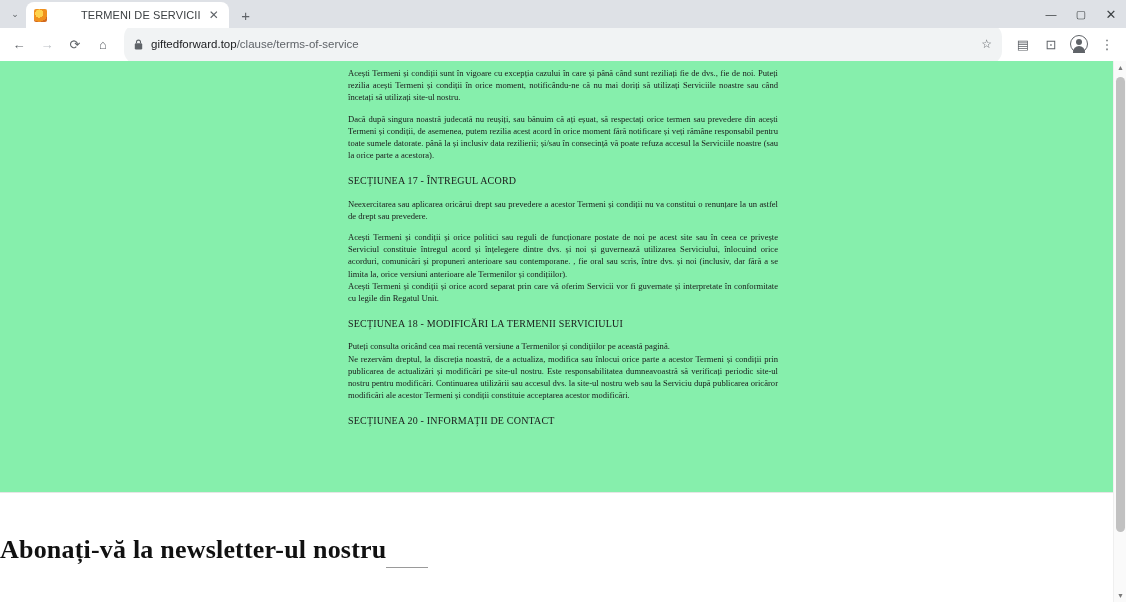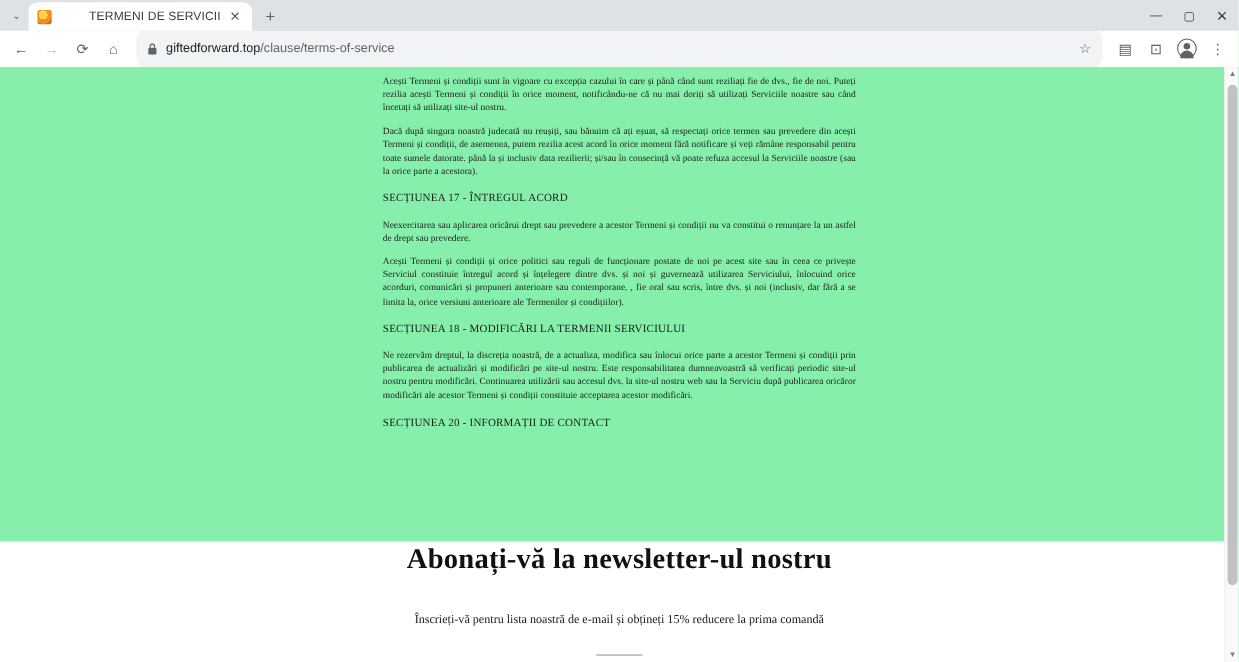--- a/index.html
+++ b/index.html
@@ -185,24 +185,24 @@
     letter-spacing: .2px;
   }
 
   .newsletter {
     position: absolute;
     left: 0; right: 0; bottom: 0;
     height: 110px;
     background: #ffffff;
     border-top: 1px solid #e6e6e6;
     display: flex;
-    flex-direction: column;
+    flex-direction: row;
     align-items: center;
     justify-content: flex-start;
-    gap: 12px;
+    padding-top: 26px;
   }
   .newsletter h2 {
     margin: 0 0 22px 0;
     font-family: "Liberation Serif", serif;
     font-size: 26px;
     font-weight: bold;
     color: #111111;
     letter-spacing: .2px;
   }
   .newsletter p {
@@ -311,33 +311,34 @@
 
       <div class="terms">
         <div class="terms-inner">
           <p>Acești Termeni și condiții sunt în vigoare cu excepția cazului în care și până când sunt reziliați fie de dvs., fie de noi. Puteți rezilia acești Termeni și condiții în orice moment, notificându-ne că nu mai doriți să utilizați Serviciile noastre sau când încetați să utilizați site-ul nostru.</p>
           <p>Dacă după singura noastră judecată nu reușiți, sau bănuim că ați eșuat, să respectați orice termen sau prevedere din acești Termeni și condiții, de asemenea, putem rezilia acest acord în orice moment fără notificare și veți rămâne responsabil pentru toate sumele datorate. până la și inclusiv data rezilierii; și/sau în consecință vă poate refuza accesul la Serviciile noastre (sau la orice parte a acestora).</p>
 
           <h3>SECȚIUNEA 17 - ÎNTREGUL ACORD</h3>
           <p>Neexercitarea sau aplicarea oricărui drept sau prevedere a acestor Termeni și condiții nu va constitui o renunțare la un astfel de drept sau prevedere.</p>
           <p class="tight">Acești Termeni și condiții și orice politici sau reguli de funcționare postate de noi pe acest site sau în ceea ce privește Serviciul constituie întregul acord și înțelegere dintre dvs. și noi și guvernează utilizarea Serviciului, înlocuind orice acorduri, comunicări și propuneri anterioare sau contemporane. , fie oral sau scris, între dvs. și noi (inclusiv, dar fără a se limita la, orice versiuni anterioare ale Termenilor și condițiilor).</p>
 
+          <p>Acești Termeni și condiții și orice acord separat prin care vă oferim Servicii vor fi guvernate și interpretate în conformitate cu legile din Regatul Unit.</p>
 
           <h3>SECȚIUNEA 18 - MODIFICĂRI LA TERMENII SERVICIULUI</h3>
+          <p class="tight">Puteți consulta oricând cea mai recentă versiune a Termenilor și condițiilor pe această pagină.</p>
           <p>Ne rezervăm dreptul, la discreția noastră, de a actualiza, modifica sau înlocui orice parte a acestor Termeni și condiții prin publicarea de actualizări și modificări pe site-ul nostru. Este responsabilitatea dumneavoastră să verificați periodic site-ul nostru pentru modificări. Continuarea utilizării sau accesul dvs. la site-ul nostru web sau la Serviciu după publicarea oricăror modificări ale acestor Termeni și condiții constituie acceptarea acestor modificări.</p>
 
           <h3>SECȚIUNEA 20 - INFORMAȚII DE CONTACT</h3>
         </div>
       </div>
 
       <div class="fab">▲</div>
 
       <div class="newsletter">
         <h2>Abonați-vă la newsletter-ul nostru</h2>
-        <p>Înscrieți-vă pentru lista noastră de e-mail și obțineți 15% reducere la prima comandă</p>
         <div class="rule"></div>
       </div>
 
       <div class="scrollbar">
         <div class="scroll-arrow" style="top:0">▲</div>
         <div class="scroll-thumb" style="top:16px; height:455px;"></div>
         <div class="scroll-arrow" style="bottom:0">▼</div>
       </div>
 
     </div>

